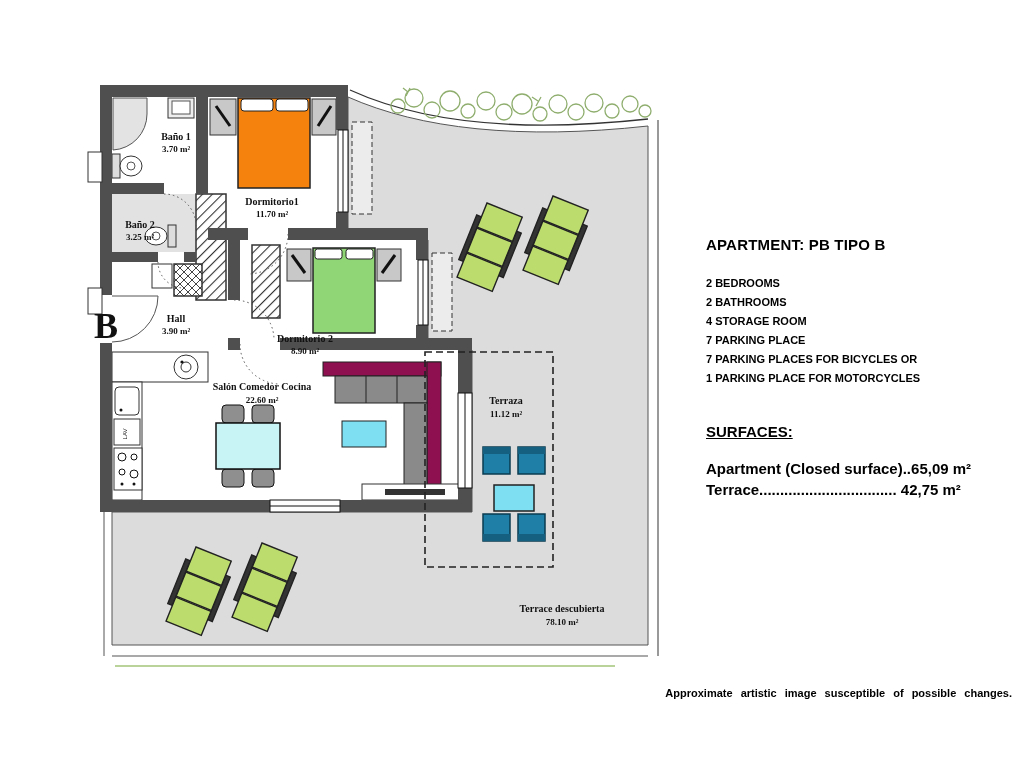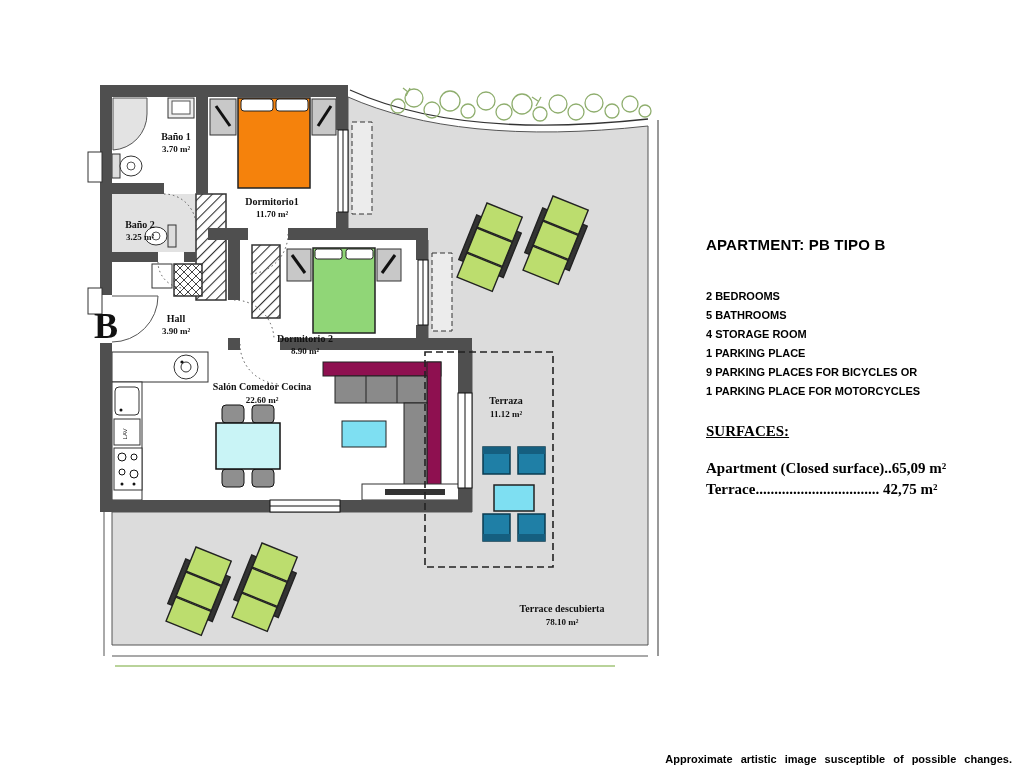--- a/index.html
+++ b/index.html
@@ -4,26 +4,26 @@
 <style>
   html,body{margin:0;padding:0;background:#fff;}
   #stage{position:relative;width:1024px;height:768px;background:#ffffff;overflow:hidden;
          font-family:"Liberation Sans",sans-serif;}
   #plan-svg{position:absolute;left:0;top:0;}
   .rlabel{font-family:"Liberation Serif",serif;font-weight:bold;font-size:10px;fill:#111;text-anchor:middle;}
   .rarea{font-family:"Liberation Serif",serif;font-weight:bold;font-size:9px;fill:#111;text-anchor:middle;}
   .blockletter{font-family:"Liberation Serif",serif;font-weight:bold;font-size:36px;fill:#111;}
   .tinytxt{font-family:"Liberation Sans",sans-serif;font-size:6px;fill:#111;text-anchor:middle;}
   #info-panel{position:absolute;left:706px;top:236px;width:312px;color:#000;}
-  .ip-title{font-size:15px;font-weight:bold;letter-spacing:.2px;margin-bottom:34px;}
+  .ip-title{font-size:15px;font-weight:bold;letter-spacing:.2px;margin-bottom:21px;}
   .ip-line{font-size:11px;font-weight:bold;line-height:19px;white-space:nowrap;}
-  #surfaces{position:absolute;left:706px;top:423px;width:312px;color:#000;font-family:Liberation Serif, serif;}
+  #surfaces{position:absolute;left:706px;top:423px;width:312px;color:#000;}
   .surf-head{font-size:15px;font-weight:bold;text-decoration:underline;margin-bottom:18px;}
   .surf-line{font-size:15px;font-weight:bold;line-height:21px;white-space:nowrap;}
-  #disclaimer{position:absolute;right:12px;top:753px;width:420px;text-align:right;
+  #disclaimer{position:absolute;right:12px;top:687px;width:420px;text-align:right;
               font-size:11px;font-weight:bold;word-spacing:5px;color:#000;}
 </style>
 </head>
 <body>
 
 <div id="stage">
 
 <svg id="plan-svg" width="1024" height="768" viewBox="0 0 1024 768">
   <defs>
     <pattern id="hatch45" width="7" height="7" patternUnits="userSpaceOnUse" patternTransform="rotate(45)">
@@ -279,24 +279,24 @@
   <text class="rlabel" x="506" y="404">Terraza</text>
   <text class="rarea" x="506" y="417">11.12 m²</text>
   <text class="rlabel" x="562" y="612">Terrace descubierta</text>
   <text class="rarea" x="562" y="625">78.10 m²</text>
   <text class="blockletter" x="94" y="338">B</text>
 </svg>
 
 <div id="info-panel">
   <div class="ip-title">APARTMENT: PB TIPO B</div>
   <div class="ip-line">2 BEDROOMS</div>
-  <div class="ip-line">5 BATHROOMS</div>
+  <div class="ip-line">2 BATHROOMS</div>
   <div class="ip-line">4 STORAGE ROOM</div>
-  <div class="ip-line">1 PARKING PLACE</div>
-  <div class="ip-line">9 PARKING PLACES FOR BICYCLES OR</div>
+  <div class="ip-line">7 PARKING PLACE</div>
+  <div class="ip-line">7 PARKING PLACES FOR BICYCLES OR</div>
   <div class="ip-line">1 PARKING PLACE FOR MOTORCYCLES</div>
 </div>
 
 <div id="surfaces">
   <div class="surf-head">SURFACES:</div>
   <div class="surf-line">Apartment (Closed surface)..65,09 m²</div>
   <div class="surf-line">Terrace................................. 42,75 m²</div>
 </div>
 
 <div id="disclaimer">Approximate artistic image susceptible of possible changes.</div>

